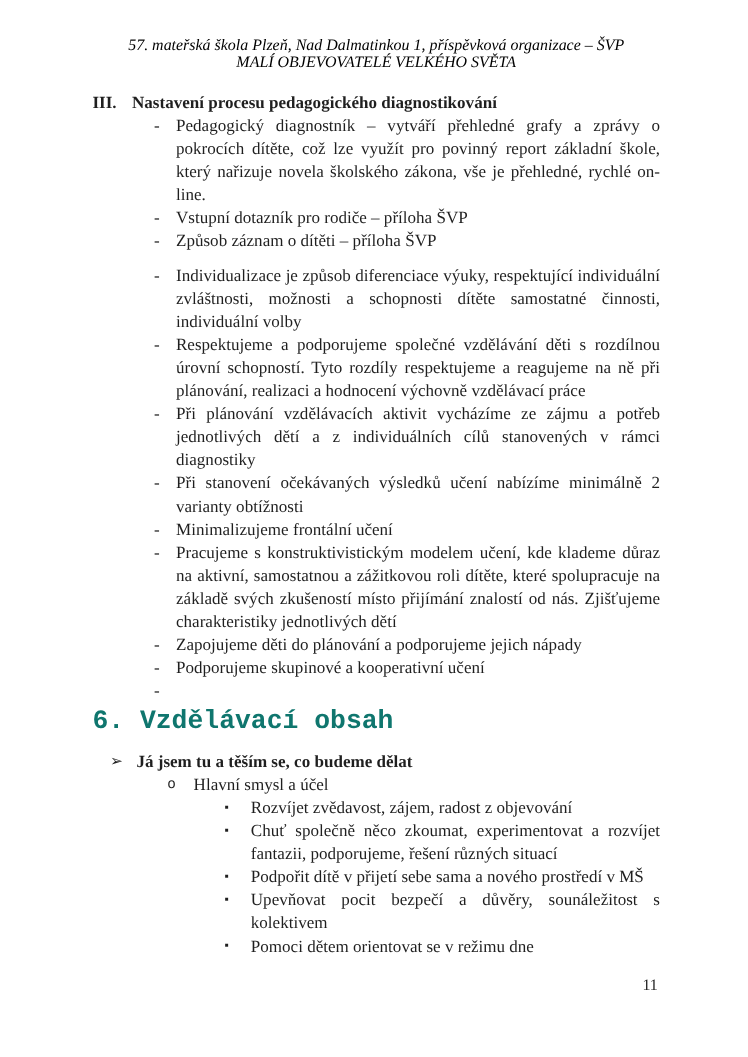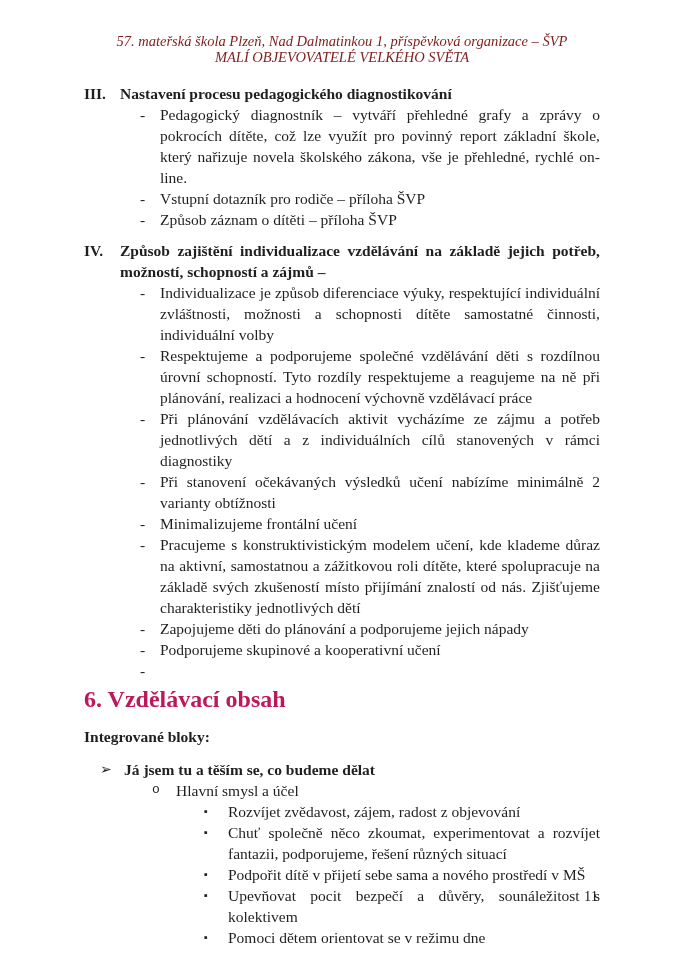--- a/index.html
+++ b/index.html
@@ -17,21 +17,21 @@
   .content {
     position: absolute;
     left: 84px;
     right: 80px;
     top: 33px;
   }
   
   .doc-header {
     text-align: center;
     font-style: italic;
-    color: #7f1d1d;
+    color: #000000;
     font-size: 14.5px;
     line-height: 16px;
   }
   
   .num-section { margin-top: 18px; }
   .num-section + .num-section { margin-top: 10px; }
   .sec-head { display: flex; font-weight: 700; }
   .sec-head .numeral { flex: 0 0 36px; }
   .sec-head .sec-title { flex: 1; text-align: justify; }
   
@@ -45,22 +45,22 @@
     position: absolute;
     left: 56px;
     top: 0;
   }
   
   .chapter-heading {
     margin: 26px 0 0 0;
     font-size: 24px;
     line-height: 26px;
     font-weight: 700;
-    color: #be185d;
-    font-family: Liberation Serif, serif;
+    color: #0f766e;
+    font-family: Liberation Mono, monospace;
   }
   .blocks-label {
     margin-top: 14px;
     font-weight: 700;
   }
   
   .block { margin-top: 12px; }
   .block-title-row { position: relative; padding-left: 40px; font-weight: 700; }
   .block-title-row .marker { position: absolute; left: 16px; top: 0; font-weight: 400; font-size: 14px; }
   .block-sub-row { position: relative; padding-left: 92px; }
@@ -112,24 +112,20 @@
           <span>Vstupní dotazník pro rodiče – příloha ŠVP</span>
         </li>
         <li>
           <span class="marker">-</span>
           <span>Způsob záznam o dítěti – příloha ŠVP</span>
         </li>
       </ul>
     </section>
 
     <section class="num-section">
-      <div class="sec-head">
-        <span class="numeral">IV.</span>
-        <span class="sec-title">Způsob zajištění individualizace vzdělávání na základě jejich potřeb, možností, schopností a zájmů –</span>
-      </div>
       <ul class="dash-list">
         <li>
           <span class="marker">-</span>
           <span>Individualizace je způsob diferenciace výuky, respektující individuální zvláštnosti, možnosti a schopnosti dítěte samostatné činnosti, individuální volby</span>
         </li>
         <li>
           <span class="marker">-</span>
           <span>Respektujeme a podporujeme společné vzdělávání děti s rozdílnou úrovní schopností. Tyto rozdíly respektujeme a reagujeme na ně při plánování, realizaci a hodnocení výchovně vzdělávací práce</span>
         </li>
         <li>
@@ -157,21 +153,20 @@
           <span>Podporujeme skupinové a kooperativní učení</span>
         </li>
         <li>
           <span class="marker">-</span>
         </li>
       </ul>
     </section>
 
     <h1 class="chapter-heading">6. Vzdělávací obsah</h1>
 
-    <div class="blocks-label">Integrované bloky:</div>
 
     <div class="block">
       <div class="block-title-row">
         <span class="marker">➢</span>
         <span>Já jsem tu a těším se, co budeme dělat</span>
       </div>
       <div class="block-sub-row">
         <span class="marker">o</span>
         <span>Hlavní smysl a účel</span>
       </div>

